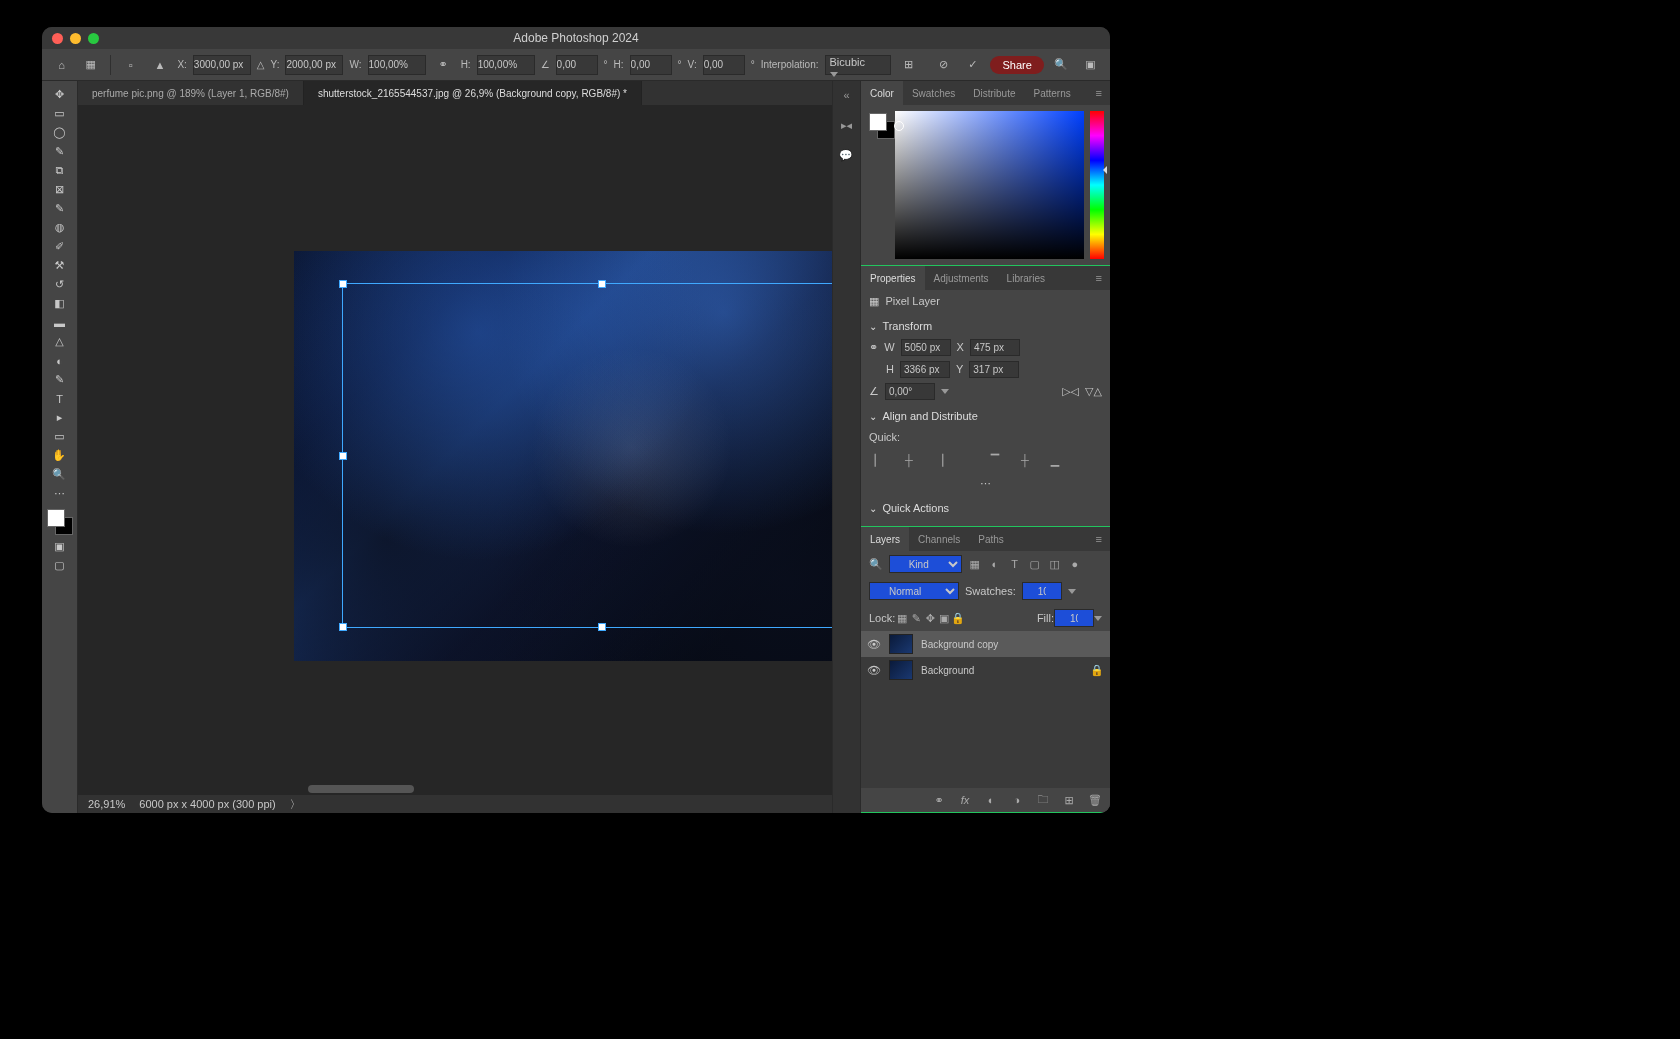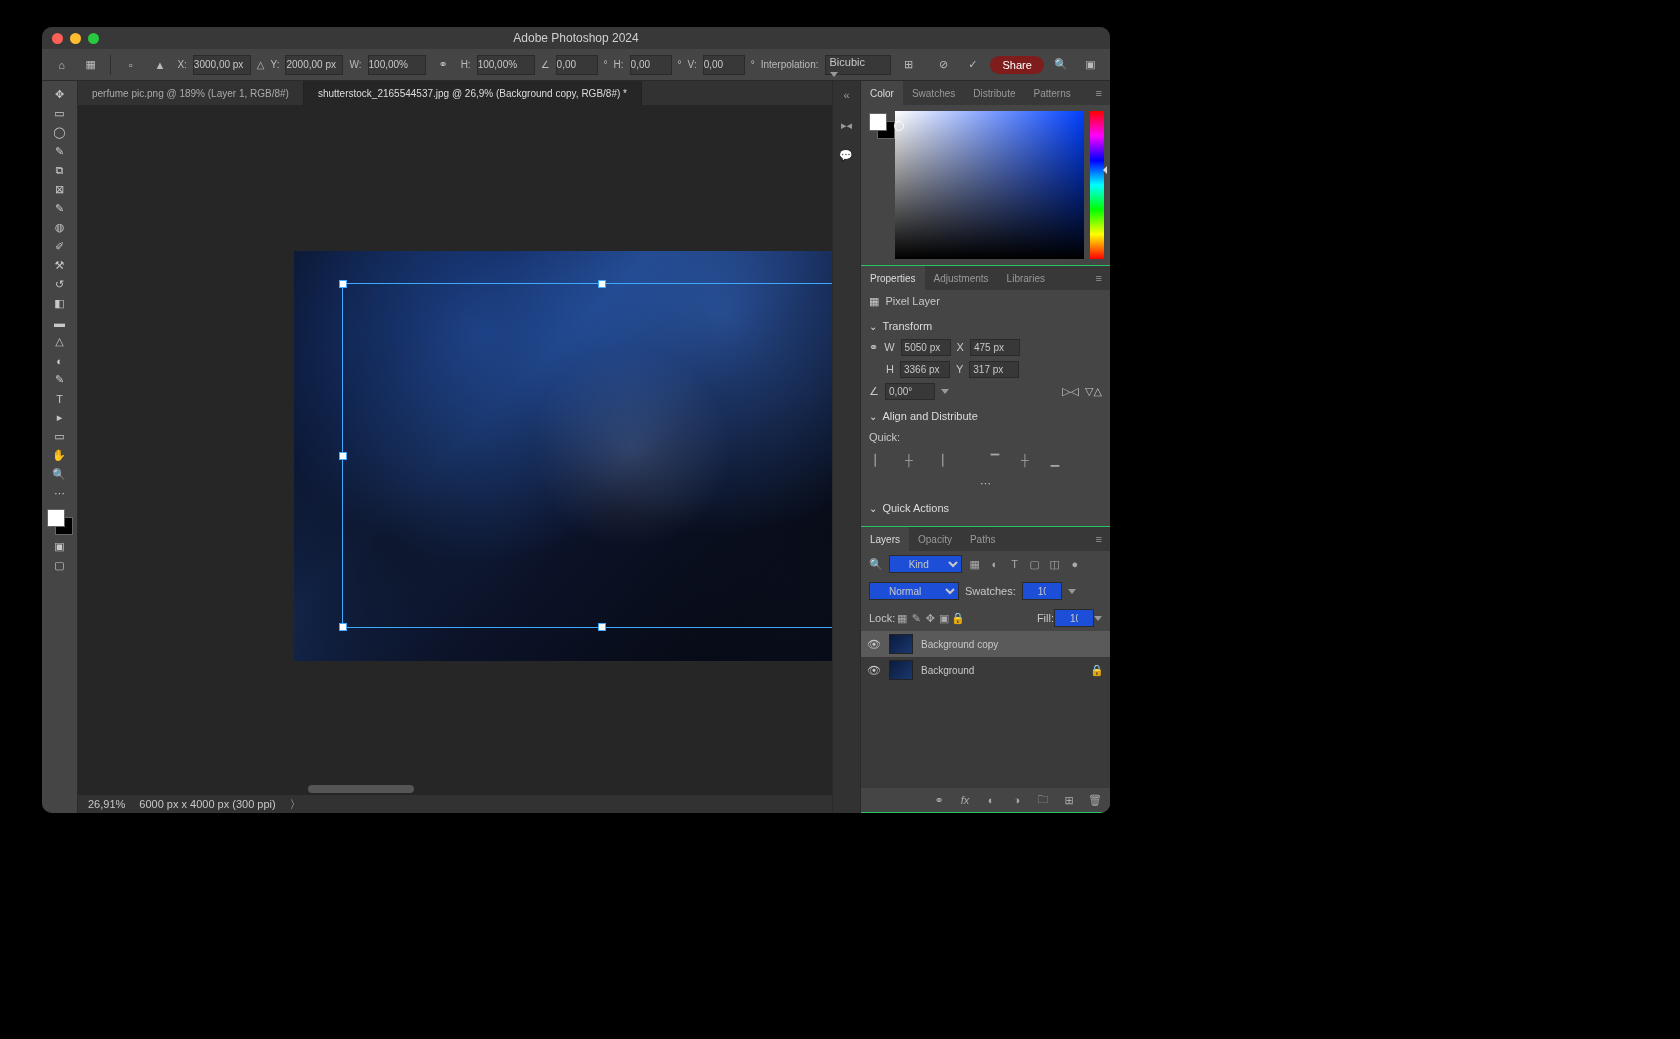--- a/index.html
+++ b/index.html
@@ -265,21 +265,21 @@
           <div class="props-row" style="justify-content:center">
               <span>⋯</span>
             </div>
           <div class="section-hdr">Quick Actions</div>
         </div>
       </div>
 
       <div class="panel" style="flex:1">
         <div class="panel-tabs">
           <div class="ptab active">Layers</div>
-          <div class="ptab">Opacity</div>
+          <div class="ptab">Channels</div>
           <div class="ptab">Paths</div>
           <div class="ptab-menu">≡</div>
         </div>
         <div class="layers-body">
           <div class="layers-ctrl">
             <span>🔍</span>
             <select><option>Kind</option></select>
             <span class="lock-ico">▦</span>
             <span class="lock-ico">◐</span>
             <span class="lock-ico">T</span>

